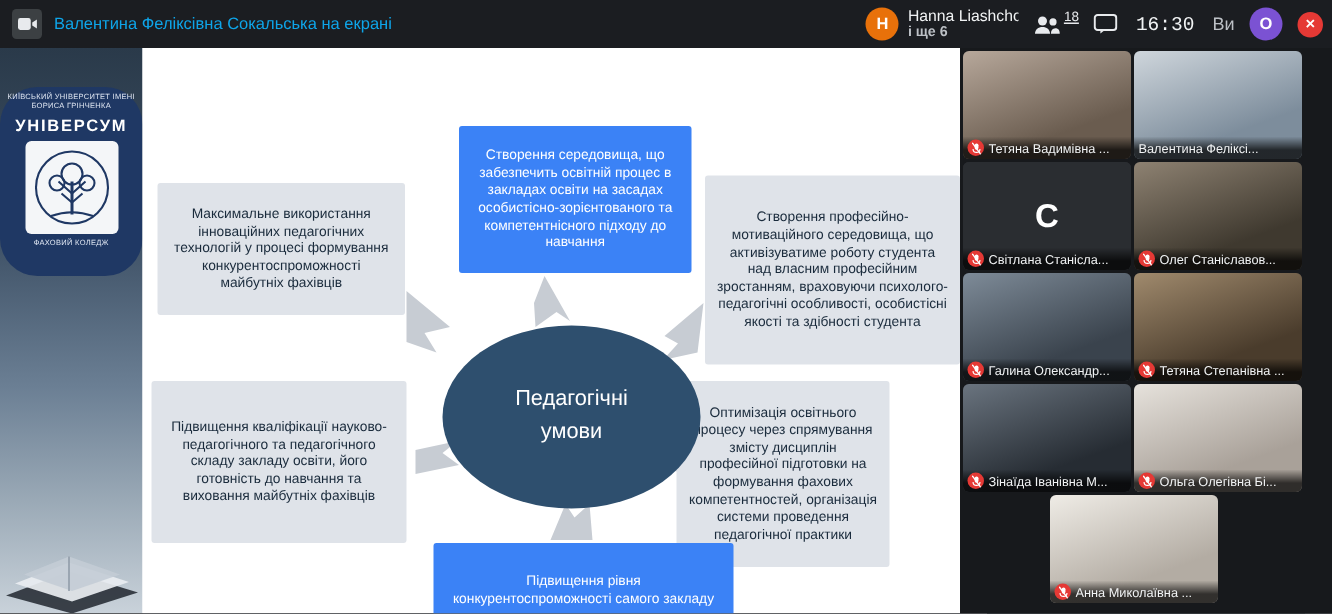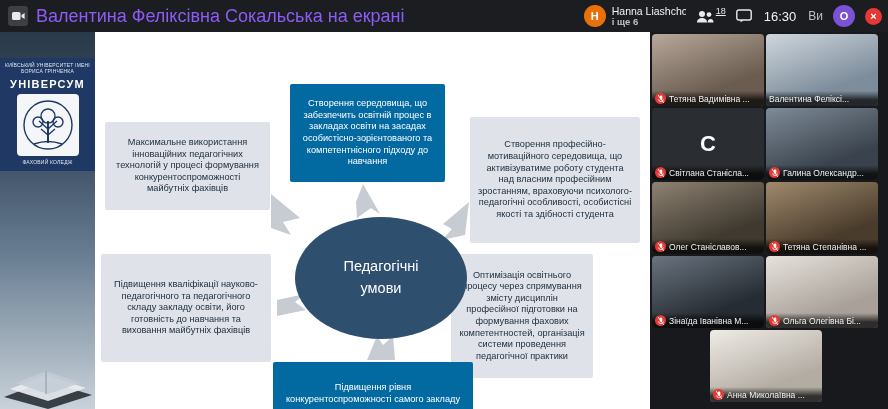--- a/index.html
+++ b/index.html
@@ -24,21 +24,21 @@
     color: #e8eaed;
   }
   .tb-left { display: flex; align-items: center; padding-left: 8px; flex: 0 0 auto; }
   .tb-cam {
     width: 20px; height: 20px; border-radius: 3px;
     background: #3c4043;
     display: flex; align-items: center; justify-content: center;
     margin-right: 8px;
   }
   .tb-cam svg { display: block; }
-  .tb-title { font-size: 18px; color: #8b5cf6; white-space: nowrap; }
+  .tb-title { font-size: 11px; color: #0ea5e9; white-space: nowrap; }
 
   .tb-right {
     position: absolute; right: 0; top: 0; height: 32px;
     display: flex; align-items: center; gap: 10px; padding-right: 6px;
   }
   .host-chip { display: flex; align-items: center; gap: 6px; }
   .host-avatar {
     width: 22px; height: 22px; border-radius: 50%;
     background: #e8710a; color: #fff;
     font-size: 11px; font-weight: bold;
@@ -47,21 +47,21 @@
   .host-lines { display: flex; flex-direction: column; line-height: 1.05; }
   .host-name { font-size: 10.5px; color: #f1f3f4; max-width: 74px; overflow: hidden; white-space: nowrap; }
   .host-sub  { font-size: 9.5px; color: #bdc1c6; font-weight: bold; }
 
   .tb-icon {
     display: flex; align-items: center; gap: 2px;
     color: #e8eaed; font-size: 10px;
   }
   .tb-icon svg { display: block; }
   .tb-count { font-size: 9px; color: #e8eaed; position: relative; top: -5px; text-decoration: underline; }
-  .tb-clock { font-size: 13px; color: #f1f3f4; padding: 0 2px; }
+  .tb-clock { font-size: 13px; color: #f1f3f4; padding: 0 2px; font-family: Liberation Mono, monospace; }
   .tb-you { font-size: 12px; color: #bdc1c6; }
   .tb-useravatar {
     width: 22px; height: 22px; border-radius: 50%;
     background: #7b52d3; color: #fff;
     font-size: 11px; font-weight: bold;
     display: flex; align-items: center; justify-content: center;
   }
   .tb-close {
     width: 17px; height: 17px; border-radius: 50%;
     background: #e53935; color: #fff;
@@ -83,23 +83,23 @@
   }
   
   .slide-left {
     position: absolute; left: 0; top: 0;
     width: 95px; height: 377px;
     background: linear-gradient(180deg,#2a3a4a 0%, #405368 35%, #6b7f94 60%, #9aa9b6 80%, #c9d2da 100%);
     overflow: hidden;
   }
   .logo-box {
     position: absolute; left: 0; top: 26px;
-    width: 95px; padding: 4px 0 6px 0;
+    width: 95px; padding: 4px 0 19px 0;
     background: #1f3864;
-    color: #fff; text-align: center;
+    color: #fff; text-align: center; border-radius: 25px;
   }
   .logo-top {
     font-size: 5px; line-height: 1.25; letter-spacing: .2px; color: #dfe6f2;
   }
   .logo-word {
     margin-top: 3px; font-size: 11px; font-weight: bold; letter-spacing: 1.2px;
   }
   .logo-emb {
     margin: 4px auto 0; width: 62px; height: 62px; border-radius: 4px;
     background: #f4f6f8;
@@ -132,34 +132,34 @@
     background: #dfe3e9;
     color: #1a2b3c;
     text-align: center;
     font-size: 9.2px;
     line-height: 1.26;
     padding: 7px 8px;
     border-radius: 2px;
     display: flex; align-items: center; justify-content: center;
     z-index: 3;
   }
-  .node.blue { background: #0369a1; color: #fff; }
+  .node.blue { background: #3b82f6; color: #fff; margin-left: 16px; }
 
   .n1 { left: 10px;  top: 90px;  width: 165px; height: 88px; }   
   .n2 { left: 195px; top: 52px;  width: 155px; height: 98px; }    
   .n3 { left: 375px; top: 85px;  width: 170px; height: 126px; }   
   .n4 { left: 6px;  top: 222px; width: 170px; height: 108px; }   
   .n5 { left: 356px; top: 222px; width: 142px; height: 124px; }   
   .n6 { left: 178px; top: 330px; width: 200px; height: 64px; }    
 
   .arrows { position: absolute; left: 0; top: 0; width: 563px; height: 377px; z-index: 2; }
 
   
   .rail {
-    position: absolute; top: 32px; right: 8px;
+    position: absolute; top: 32px; right: 18px;
     width: 230px; height: 377px;
     background: #17191c;
     padding: 2px;
     display: flex; flex-wrap: wrap; align-content: flex-start; gap: 2px;
   }
   .tile {
     position: relative;
     width: 112px; height: 72px;
     border-radius: 4px;
     overflow: hidden;
@@ -340,44 +340,44 @@
               <rect x="1.8" y="0.6" width="2.5" height="4.2" rx="1.25" fill="#fff"></rect>
               <path d="M0.7 4.3a2.3 2.3 0 004.6 0" stroke="#fff" stroke-width=".8" fill="none"></path>
               <path d="M0 0 L6 8" stroke="#fff" stroke-width=".9"></path>
             </svg>
           </span>
         <span class="nm">Світлана Станісла...</span>
       </div>
     </div>
 
     <div class="tile">
+      <div class="bg" style="background:linear-gradient(160deg,#8e8272,#3f392f 70%)"></div>
+      <div class="nametag">
+        <span class="mic">
+            <svg width="6" height="8" viewBox="0 0 6 8">
+              <rect x="1.8" y="0.6" width="2.5" height="4.2" rx="1.25" fill="#fff"></rect>
+              <path d="M0.7 4.3a2.3 2.3 0 004.6 0" stroke="#fff" stroke-width=".8" fill="none"></path>
+              <path d="M0 0 L6 8" stroke="#fff" stroke-width=".9"></path>
+            </svg>
+          </span>
+        <span class="nm">Олег Станіславов...</span>
+      </div>
+    </div>
+
+    <div class="tile">
       <div class="bg" style="background:linear-gradient(160deg,#7e8b98,#3a434d 70%)"></div>
       <div class="nametag">
         <span class="mic">
             <svg width="6" height="8" viewBox="0 0 6 8">
               <rect x="1.8" y="0.6" width="2.5" height="4.2" rx="1.25" fill="#fff"></rect>
               <path d="M0.7 4.3a2.3 2.3 0 004.6 0" stroke="#fff" stroke-width=".8" fill="none"></path>
               <path d="M0 0 L6 8" stroke="#fff" stroke-width=".9"></path>
             </svg>
           </span>
         <span class="nm">Галина Олександр...</span>
-      </div>
-    </div>
-
-    <div class="tile">
-      <div class="bg" style="background:linear-gradient(160deg,#8e8272,#3f392f 70%)"></div>
-      <div class="nametag">
-        <span class="mic">
-            <svg width="6" height="8" viewBox="0 0 6 8">
-              <rect x="1.8" y="0.6" width="2.5" height="4.2" rx="1.25" fill="#fff"></rect>
-              <path d="M0.7 4.3a2.3 2.3 0 004.6 0" stroke="#fff" stroke-width=".8" fill="none"></path>
-              <path d="M0 0 L6 8" stroke="#fff" stroke-width=".9"></path>
-            </svg>
-          </span>
-        <span class="nm">Олег Станіславов...</span>
       </div>
     </div>
 
     <div class="tile">
       <div class="bg" style="background:linear-gradient(160deg,#a08a6d,#4a3c2c 70%)"></div>
       <div class="nametag">
         <span class="mic">
             <svg width="6" height="8" viewBox="0 0 6 8">
               <rect x="1.8" y="0.6" width="2.5" height="4.2" rx="1.25" fill="#fff"></rect>
               <path d="M0.7 4.3a2.3 2.3 0 004.6 0" stroke="#fff" stroke-width=".8" fill="none"></path>

